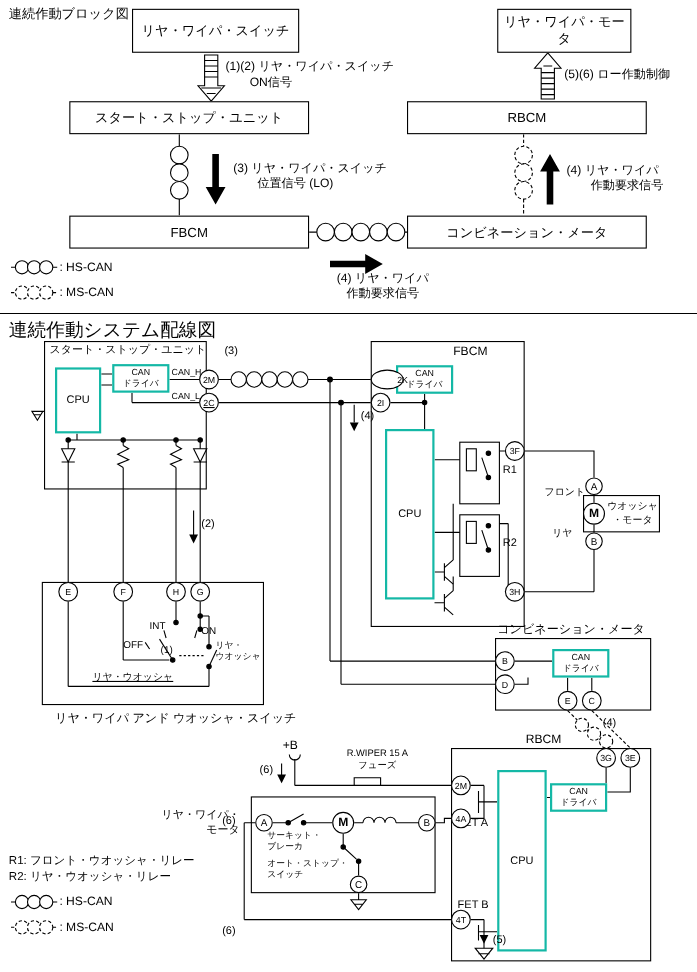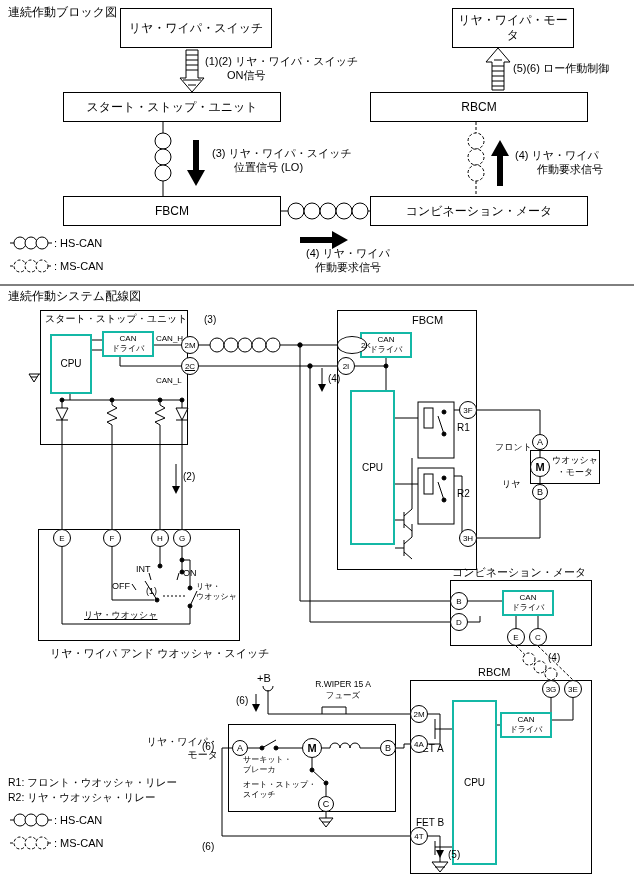--- a/index.html
+++ b/index.html
@@ -212,29 +212,29 @@
   <div class="lbl f11" style="left:212px;top:146px;">(3) リヤ・ワイパ・スイッチ
 　　位置信号 (LO)</div>
   <div class="lbl f11" style="left:515px;top:148px;">(4) リヤ・ワイパ
 　　作動要求信号</div>
   <div class="lbl f11 ctr" style="left:288px;top:246px;width:120px;">(4) リヤ・ワイパ
 作動要求信号</div>
 
   <div class="lbl f11" style="left:54px;top:236px;">: HS-CAN</div>
   <div class="lbl f11" style="left:54px;top:259px;">: MS-CAN</div>
 
-  <div class="lbl" style="left:8px;top:289px;font-size:12px;">連続作動システム配線図</div>
+  <div class="lbl" style="left:8px;top:289px;font-size:17px;">連続作動システム配線図</div>
 
   <div class="obox" style="left:40px;top:310px;width:148px;height:135px;"></div>
   <div class="lbl" style="left:45px;top:312px;">スタート・ストップ・ユニット</div>
   <div class="cbox" style="left:50px;top:334px;width:42px;height:60px;font-size:10px;">CPU</div>
   <div class="cbox" style="left:102px;top:331px;width:52px;height:26px;">CAN
 ドライバ</div>
   <div class="lbl f8" style="left:156px;top:334px;">CAN_H</div>
-  <div class="lbl f8" style="left:156px;top:376px;">CAN_L</div>
+  <div class="lbl f8" style="left:156px;top:356px;">CAN_L</div>
   <div class="conn c18" style="left:181px;top:336px;">2M</div>
   <div class="conn c18" style="left:181px;top:357px;text-decoration:underline;">2C</div>
 
   <div class="lbl" style="left:204px;top:313px;">(3)</div>
   <div class="lbl" style="left:328px;top:372px;">(4)</div>
   <div class="lbl" style="left:183px;top:470px;">(2)</div>
 
   <div class="obox" style="left:337px;top:310px;width:140px;height:260px;"></div>
   <div class="lbl f11" style="left:412px;top:313px;">FBCM</div>
   <div class="cbox" style="left:360px;top:332px;width:52px;height:26px;">CAN

